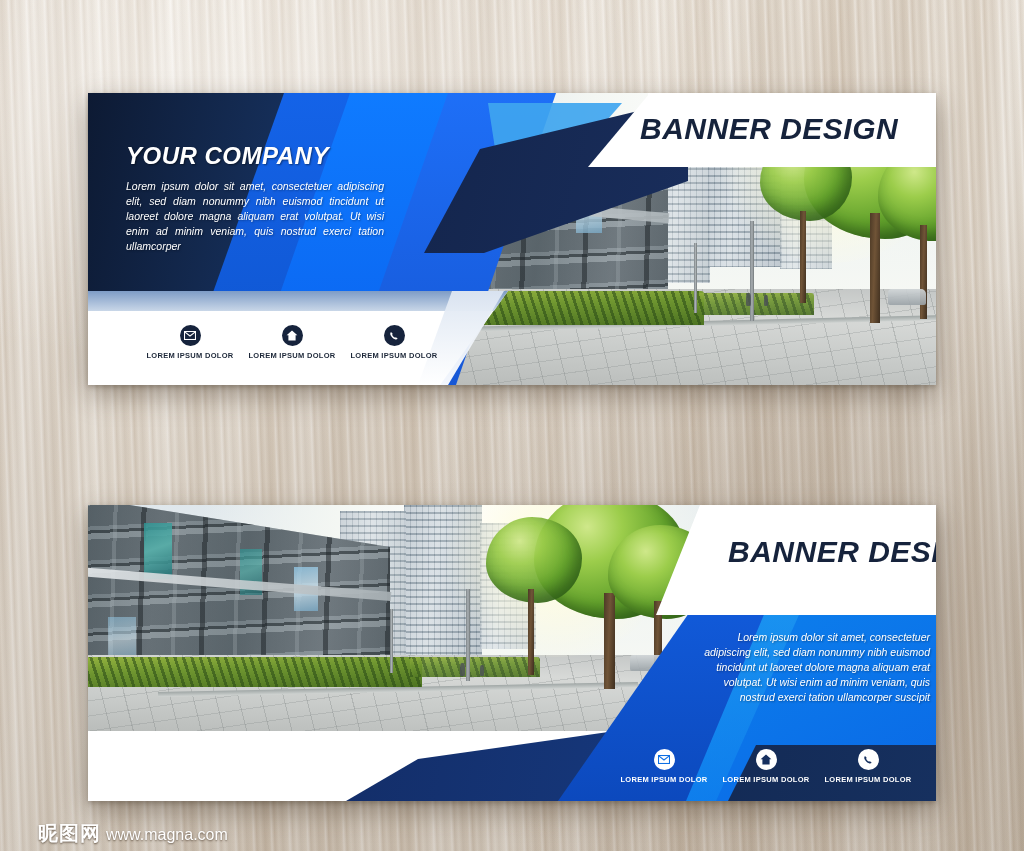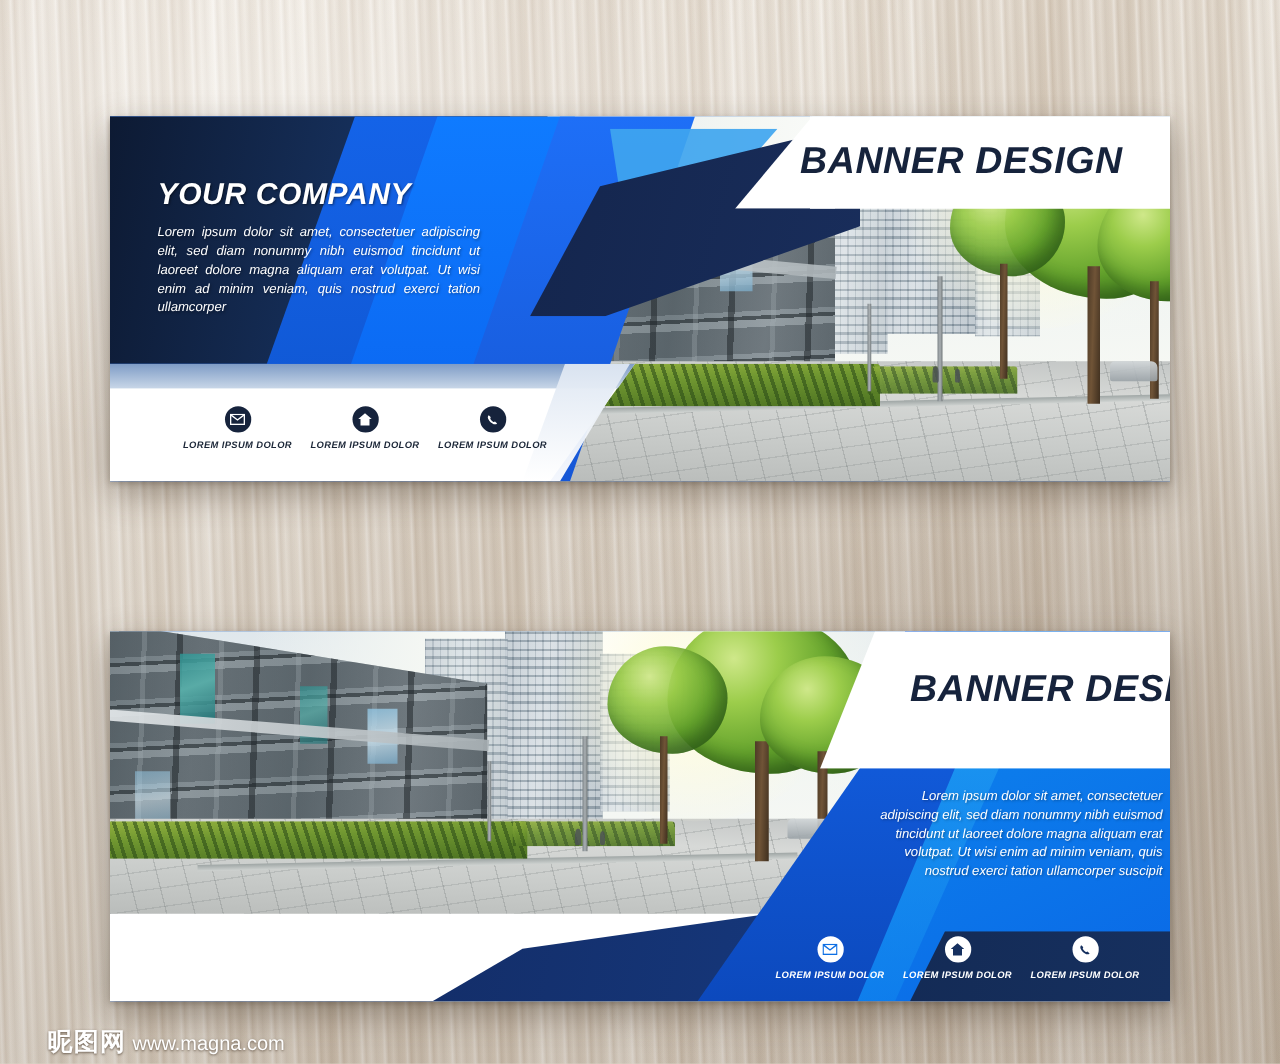--- a/index.html
+++ b/index.html
@@ -45,21 +45,21 @@
       radial-gradient(900px 420px at 22% 12%, rgba(255,255,255,0.42), rgba(255,255,255,0) 62%),
       radial-gradient(760px 520px at 86% 72%, rgba(120,98,76,0.22), rgba(0,0,0,0) 66%),
       linear-gradient(180deg, rgba(255,255,255,0.12), rgba(90,72,55,0.16));
     pointer-events: none;
   }
 
   
   .banner {
     position: absolute;
     overflow: hidden;
-    background: #3b82f6;
+    background: #ef4444;
     box-shadow: 0 10px 26px rgba(60,45,30,0.40), 0 2px 5px rgba(60,45,30,0.30);
   }
   #banner-top    { left: 88px; top: 93px;  width: 848px; height: 292px; }
   #banner-bottom { left: 88px; top: 505px; width: 848px; height: 296px; }
 
   
   .photo { position: absolute; overflow: hidden; background: #b9c4cb; }
 
   .sky {
     position: absolute; inset: 0;
@@ -204,21 +204,20 @@
     display: block;
     margin: 0 auto 5px auto;
     border-radius: 50%;
     display: flex;
     align-items: center;
     justify-content: center;
   }
   .icon-circle svg { display: block; }
   .icon-label {
     display: block;
-    font-style: italic;
     font-weight: bold;
     letter-spacing: 0.3px;
     white-space: nowrap;
   }
 
   
   #footer-bar {
     position: absolute;
     left: 0; bottom: 0;
     width: 1024px; height: 36px;

